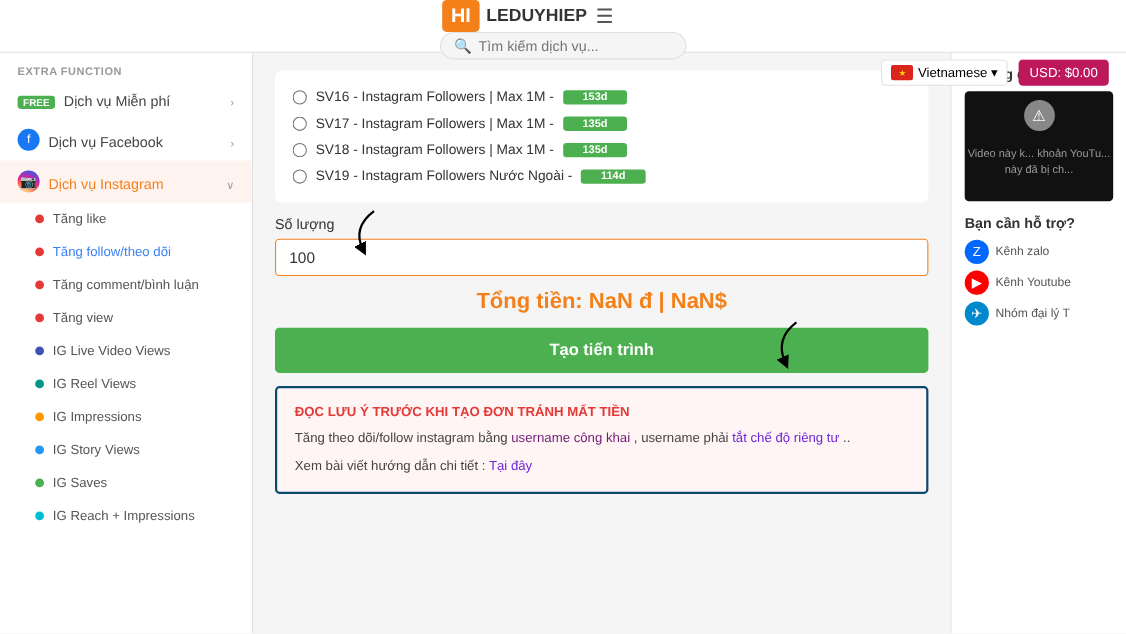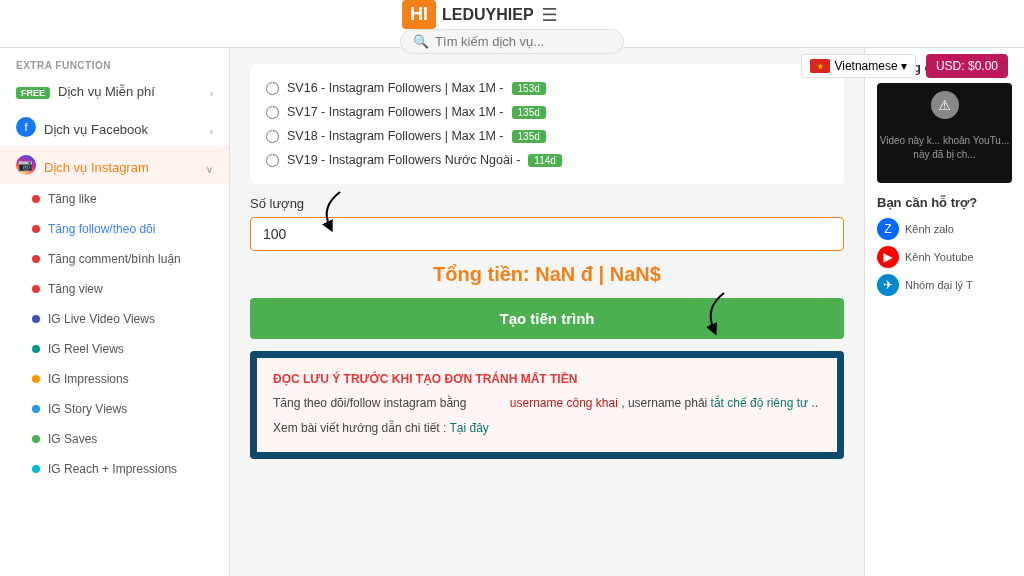--- a/index.html
+++ b/index.html
@@ -83,22 +83,22 @@
     .main { flex: 1; overflow-y: auto; padding: 16px 20px; background: #f5f5f5; }
 
     
     .service-list { background: #fff; border-radius: 6px; padding: 12px 16px; margin-bottom: 12px; }
     .service-row {
       display: flex; align-items: center; gap: 8px;
       padding: 5px 0; font-size: 12.5px; color: #333;
     }
     .service-row input[type="radio"] { cursor: pointer; }
     .badge {
-      font-size: 10px; color: #fff; padding: 1px 6px;
-      border-radius: 3px; font-weight: normal;
+      font-size: 10px; color: #fff; padding: 1px 18px;
+      border-radius: 3px; font-weight: bold;
     }
     .badge-green { background: #4CAF50; }
 
     
     .qty-section { margin-bottom: 12px; }
     .qty-label { font-size: 13px; color: #333; margin-bottom: 6px; font-weight: 500; }
     .qty-input-wrap { position: relative; }
     .qty-input {
       width: 100%; border: 1.5px solid #f4801a; border-radius: 4px;
       padding: 8px 12px; font-size: 14px; outline: none; color: #333;
@@ -114,31 +114,31 @@
     .create-btn {
       width: 100%; background: #4CAF50; color: #fff;
       border: none; border-radius: 4px; padding: 12px;
       font-size: 15px; font-weight: bold; cursor: pointer;
       position: relative;
     }
 
     
     .note-section { margin-top: 12px; }
     .note-box {
-      background: #fff5f5; border: 7px solid #0c4a6e;
+      background: #fff5f5; border: 2px solid #0c4a6e;
       border-radius: 4px; padding: 14px 16px;
     }
     .note-title {
       color: #e53935; font-weight: bold; font-size: 12px;
       margin-bottom: 8px;
     }
     .note-text { color: #444; font-size: 12px; line-height: 1.6; }
     .note-text a { color: #f4801a; text-decoration: none; }
-    .note-text .highlight-blue { color: #b91c1c; margin-left: 40px; }
-    .note-text .highlight-red { color: #0f766e; }
+    .note-text .highlight-blue { color: #701a75; }
+    .note-text .highlight-red { color: #6d28d9; }
 
     
     .right-panel {
       width: 160px; background: #fff; border-left: 1px solid #e0e0e0;
       padding: 12px; overflow-y: auto; flex-shrink: 0;
     }
     .right-panel h4 { font-size: 13px; color: #333; margin-bottom: 8px; font-weight: bold; }
     .video-placeholder {
       width: 100%; height: 100px; background: #111;
       border-radius: 4px; display: flex; align-items: center;

